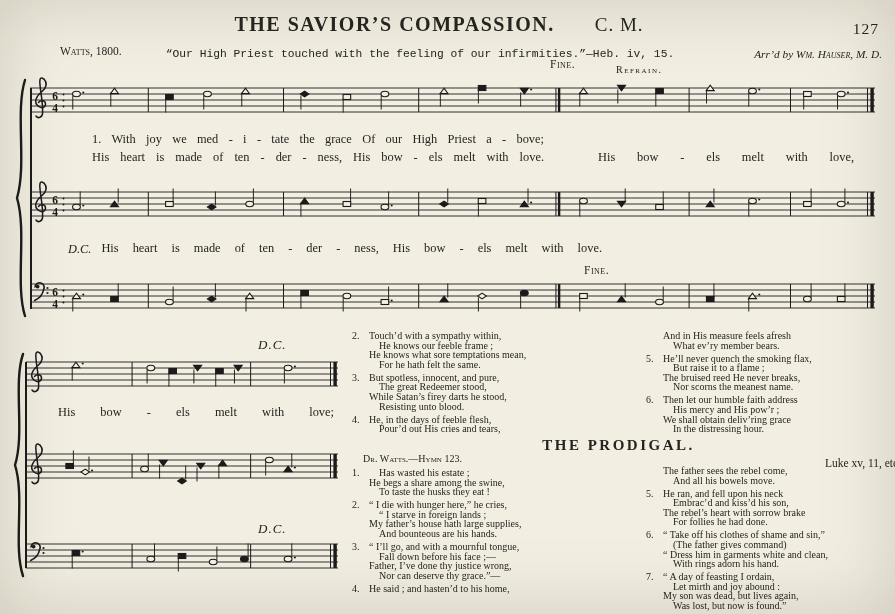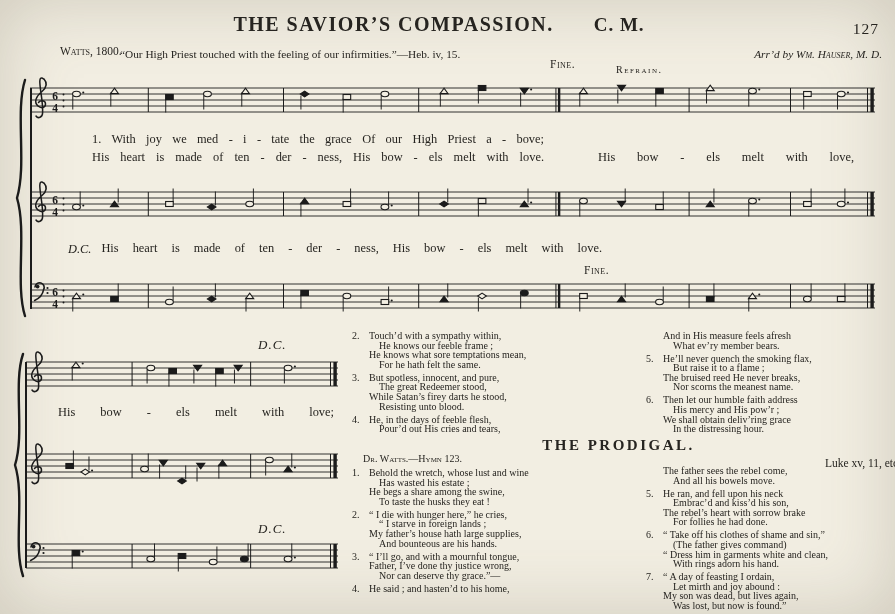--- a/index.html
+++ b/index.html
@@ -2,25 +2,25 @@
 <html><head>
 <meta charset="utf-8">
 <style>
   html,body{margin:0;padding:0;background:#e6e1d4;}
   .page{position:relative;width:895px;height:614px;background:#f2eee2;overflow:hidden;
         font-family:"Liberation Serif","DejaVu Serif",serif;color:#262420;
         box-shadow:inset 0 0 70px rgba(105,95,75,.25);}
   .abs{position:absolute;}
   .title-row{left:0;top:13px;width:878px;text-align:center;}
   .title{font-size:20px;font-weight:bold;letter-spacing:1.5px;display:inline;}
-  .meter{font-size:19px;font-weight:bold;letter-spacing:1px;margin-left:40px;}
+  .meter{font-size:19px;font-weight:normal;letter-spacing:1px;margin-left:40px;}
   .pageno{right:16px;top:20px;font-size:15.5px;letter-spacing:1px;}
   .sc{font-variant:small-caps;}
   .author{left:60px;top:45px;font-size:11.5px;}
-  .scripture{left:120px;top:48px;width:600px;text-align:left;font-size:11.3px;}
+  .scripture{left:120px;top:48px;width:600px;text-align:center;font-size:11.3px;font-family:Liberation Mono, monospace;}
   .arranger{left:690px;top:48px;width:192px;text-align:right;font-size:11.3px;font-style:italic;}
   .mlabel{font-size:11.5px;letter-spacing:.5px;}
   .mlabel.small{font-size:10px;letter-spacing:1.5px;}
   .dc{font-style:italic;font-size:13px;letter-spacing:1px;}
   .lyr{font-size:12.4px;line-height:1.05;text-align:justify;text-align-last:justify;}
   .dcrow{display:flex;}
   .dcrow .dcp{font-style:italic;font-size:12.4px;flex:0 0 auto;margin-right:10px;}
   .dcrow .rest{flex:1;}
   .vcol{position:absolute;}
   .verse{display:flex;margin-bottom:3.4px;font-size:10px;line-height:9.6px;}
@@ -406,39 +406,39 @@
       </div>
     </div>
 
   <div class="abs pheading">THE PRODIGAL.</div>
   <div class="abs psrc-l sc">Dr. Watts.—Hymn 123.</div>
   <div class="abs psrc-r">Luke xv, 11, etc.</div>
   <div class="vcol" id="prodigal-left" style="left:352px;top:468px;width:288px;">
       <div class="verse">
         <div class="vnum">1.</div>
         <div class="vlines">
-          <div class="vline">Behold the wretch, whose lust and wine</div>
           <div class="vline ind">Has wasted his estate ;</div>
           <div class="vline">He begs a share among the swine,</div>
           <div class="vline ind">To taste the husks they eat !</div>
         </div>
       </div>
       <div class="verse">
         <div class="vnum">2.</div>
         <div class="vlines">
           <div class="vline">“ I die with hunger here,” he cries,</div>
           <div class="vline ind">“ I starve in foreign lands ;</div>
           <div class="vline">My father’s house hath large supplies,</div>
           <div class="vline ind">And bounteous are his hands.</div>
         </div>
       </div>
       <div class="verse">
         <div class="vnum">3.</div>
         <div class="vlines">
           <div class="vline">“ I’ll go, and with a mournful tongue,</div>
+          <div class="vline ind">Fall down before his face ;—</div>
           <div class="vline">Father, I’ve done thy justice wrong,</div>
           <div class="vline ind">Nor can deserve thy grace.”—</div>
         </div>
       </div>
       <div class="verse">
         <div class="vnum">4.</div>
         <div class="vlines">
           <div class="vline">He said ; and hasten’d to his home,</div>
         </div>
       </div>

